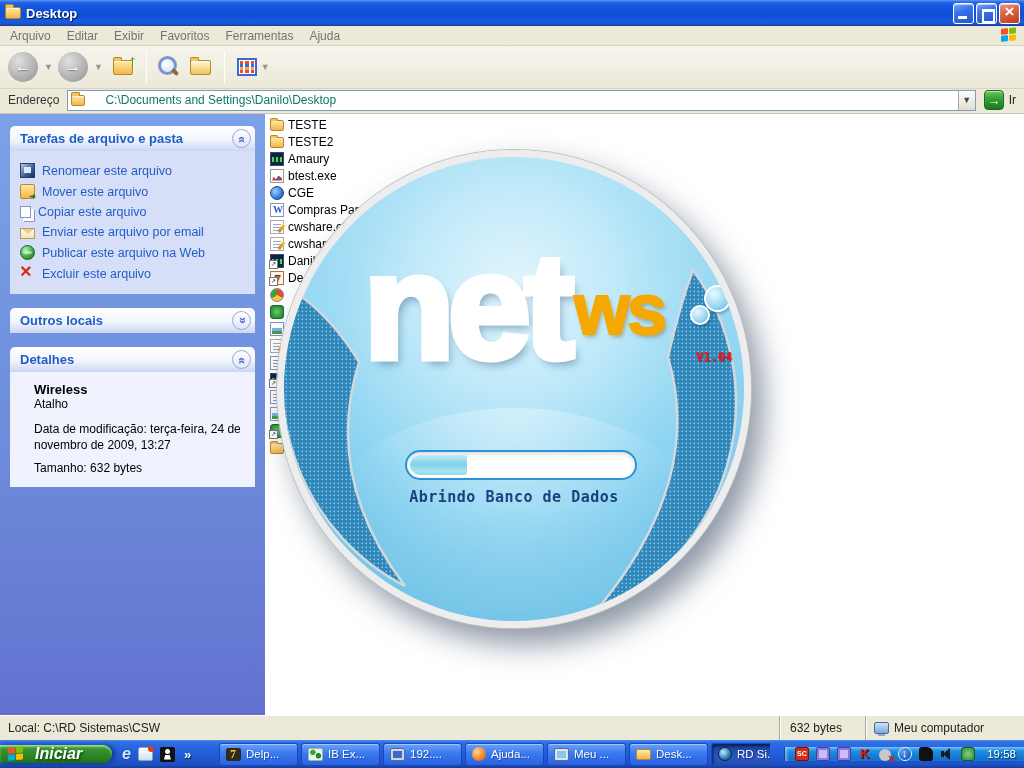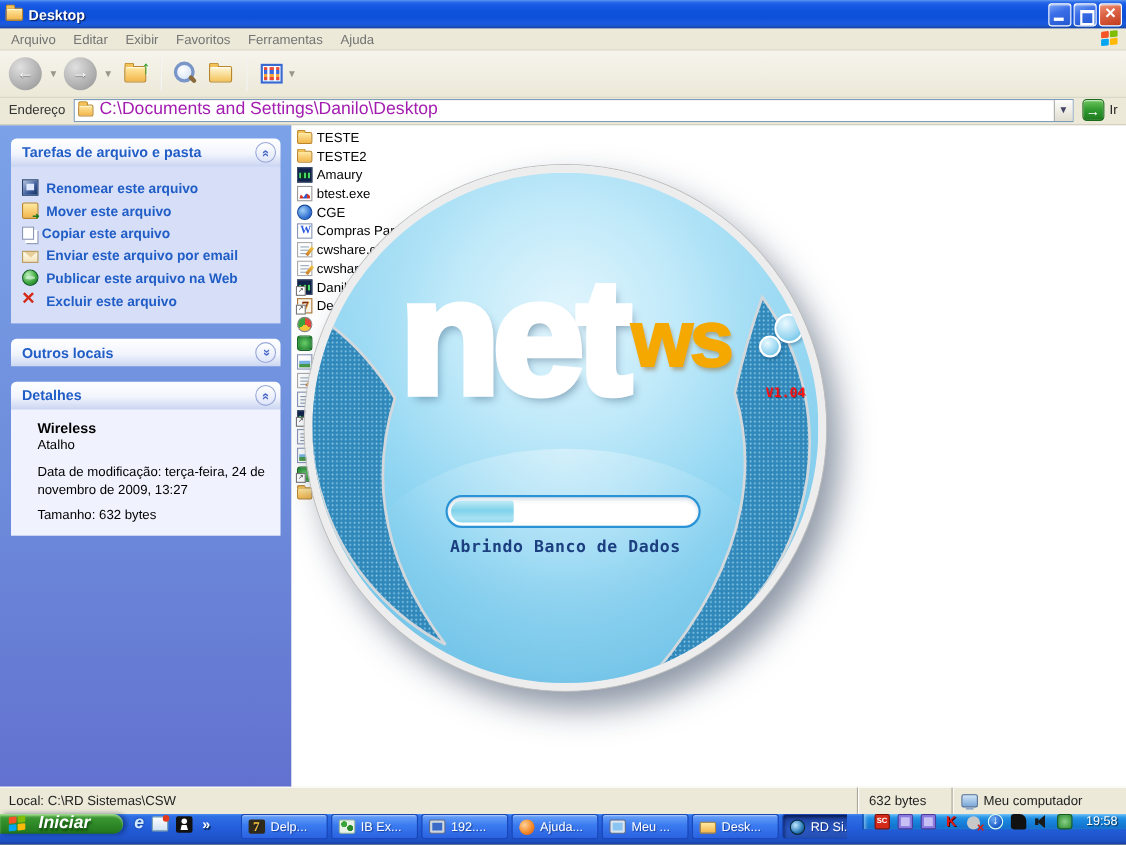--- a/index.html
+++ b/index.html
@@ -45,39 +45,39 @@
   .folders-btn .folder { width:21px; height:15px; background:linear-gradient(180deg,#fff8d8,#f3c35a); }
   .views-btn { display:flex; align-items:center; gap:3px; padding:3px 4px; }
   .views-grid { width:20px; height:18px; border:2px solid #3a6ad0; background:#fff; display:flex; gap:2px; padding:1px; }
   .views-grid i { flex:1; background:repeating-linear-gradient(180deg,#e84a3a 0 3px,#3a6ae0 3px 6px,#f5a53a 6px 9px); }
 
   
   .addressbar { height:25px; background:#ece9d8; display:flex; align-items:center; padding:1px 2px 3px 8px; border-bottom:1px solid #c8c4b8; }
   .addr-label { font-size:12px; color:#333; margin-right:8px; }
   .addr-input { flex:1; height:21px; background:#fff; border:1px solid #7f9db9; display:flex; align-items:center; padding:0 0 0 3px; }
   .addr-input .folder { width:14px; height:11px; }
-  .addr-text { font-size:16px; color:#a21caf; margin-left:5px; flex:1; white-space:nowrap; overflow:hidden; }
+  .addr-text { font-size:12px; color:#0f766e; margin-left:20px; flex:1; white-space:nowrap; overflow:hidden; }
   .addr-drop { width:17px; height:19px; background:linear-gradient(180deg,#fdfdfb,#e0ddd0); border-left:1px solid #aaa; display:flex; align-items:center; justify-content:center; font-size:9px; color:#446; }
   .go-area { display:flex; align-items:center; gap:5px; padding:0 6px 0 8px; }
   .go-btn { width:20px; height:20px; border-radius:4px; background:linear-gradient(180deg,#6cc45c,#2f9a2f 50%,#1e7a1e); border:1px solid #1a6a1a; color:#fff; font-weight:bold; font-size:13px; display:flex; align-items:center; justify-content:center; box-shadow:inset 0 1px 1px rgba(255,255,255,.6); }
   .go-label { font-size:12px; color:#222; }
 
   
   .content { display:flex; height:601px; }
 
   
   .taskpane { width:265px; flex:none; background:linear-gradient(180deg,#7ba2e8 0%,#6d8cdb 55%,#6271cf 100%); padding:12px 10px; overflow:hidden; }
   .tp-box { margin-bottom:14px; border-radius:5px 5px 0 0; }
   .tp-header { height:25px; background:linear-gradient(180deg,#ffffff 0%,#f2f5fd 55%,#ccd6f2 100%); border-radius:5px 5px 0 0; display:flex; align-items:center; padding:0 4px 0 10px; }
   .tp-title { color:#215dc6; font-weight:bold; font-size:13px; flex:1; }
   .chev { width:19px; height:19px; border-radius:50%; background:linear-gradient(180deg,#fff,#dfe5fa); border:1px solid #98a8d8; color:#4a68c8; display:flex; align-items:center; justify-content:center; font-weight:bold; flex:none; }
   .chev span { font-size:12px; letter-spacing:-1px; display:block; }
   .chev .up { transform:rotate(90deg); }
   .chev .down { transform:rotate(-90deg); }
-  .tp-body { background:#d6dff7; padding:9px 4px 10px 6px;font-weight:bold; }
+  .tp-body { background:#d6dff7; padding:9px 4px 10px 6px; }
   .tp-link { display:flex; align-items:center; gap:7px; padding:3px 4px; color:#215dc6; font-size:12.5px; }
   .tpi { width:15px; height:15px; flex:none; position:relative; }
   .tpi-rename { background:linear-gradient(135deg,#b8c8e0,#3a5a9a 60%,#16305e); border:1px solid #24406e; }
   .tpi-rename::after { content:""; position:absolute; left:3px; top:3px; width:7px; height:6px; background:#dfe8ff; }
   .tpi-move { background:linear-gradient(180deg,#ffe9a2,#f3b64a); border:1px solid #b9862a; border-radius:2px; }
   .tpi-move::after { content:"➜"; position:absolute; right:-2px; bottom:-3px; font-size:8px; color:#1e7a1e; font-weight:bold; }
   .tpi-copy { background:#fff; border:1px solid #8a96b8; box-shadow:3px 3px 0 #fff, 4px 4px 0 #8a96b8; width:11px; height:12px; }
   .tpi-web { border-radius:50%; background:radial-gradient(circle at 35% 30%,#b8f0b8,#3aa53a 60%,#1a6a2a); border:1px solid #15602a; }
   .tpi-web::after { content:""; position:absolute; left:2px; top:5px; right:2px; height:3px; background:rgba(255,255,255,.5); border-radius:50%; }
   .tpi-mail { background:linear-gradient(180deg,#fffdf0,#f5e3b8); border:1px solid #b89a5a; height:11px; margin-top:2px; }
@@ -146,21 +146,21 @@
   
   .statusbar { height:25px; background:#ece9d8; border-top:1px solid #fff; display:flex; align-items:center; font-size:12px; color:#222; }
   .sb-sec { height:100%; display:flex; align-items:center; border-right:1px solid #aca899; box-shadow:1px 0 0 #fff; }
   .sb-1 { flex:1; padding-left:8px; }
   .sb-2 { width:86px; padding-left:10px; }
   .sb-3 { width:158px; padding-left:8px; gap:5px; border-right:none; }
   .pc-icon { width:15px; height:12px; background:linear-gradient(180deg,#cfe4f7,#7aa8d8); border:1px solid #4a6a9a; border-radius:2px; position:relative; }
   .pc-icon::after { content:""; position:absolute; left:3px; bottom:-3px; width:7px; height:2px; background:#8aa8c8; }
 
   
-  .taskbar { position:absolute; left:0; bottom:0; width:1024px; height:28px; display:flex; align-items:flex-start;
+  .taskbar { position:absolute; left:0; bottom:0; width:1024px; height:28px; display:flex; align-items:center;
     background:linear-gradient(180deg,#4a8af2 0%,#2e6fe4 8%,#245edb 45%,#1d50c4 88%,#14album 100%);
     background:linear-gradient(180deg,#4a8af2 0%,#2e6fe4 8%,#245edb 45%,#1d50c4 88%,#143c9e 100%); }
   .start-btn { width:112px; flex:none; display:flex; align-items:center; gap:6px; padding-left:8px;
     background:linear-gradient(180deg,#70c25e 0%,#3d9a33 10%,#2f8a28 50%,#257a1f 88%,#1c6a18 100%);
     border-radius:0 14px 14px 0; box-shadow:inset 0 2px 2px rgba(220,255,200,.5), 3px 0 5px rgba(0,20,60,.5); }
   .start-label { color:#fff; font-size:16px; font-weight:bold; font-style:italic; text-shadow:1px 2px 2px rgba(0,40,0,.6); }
   .quicklaunch { width:104px; flex:none; display:flex; align-items:center; gap:7px; padding:0 6px 0 10px; }
   .ql-ie { color:#cfe8ff; font-size:16px; font-weight:bold; font-style:italic; text-shadow:0 0 2px #08307a; }
   .ql-mail { width:15px; height:14px; background:linear-gradient(180deg,#fff,#cfe0f2); border:1px solid #8aa; position:relative; border-radius:2px; }
   .ql-mail::after { content:""; position:absolute; right:-2px; top:-2px; width:6px; height:6px; border-radius:50%; background:#e23a1a; }

